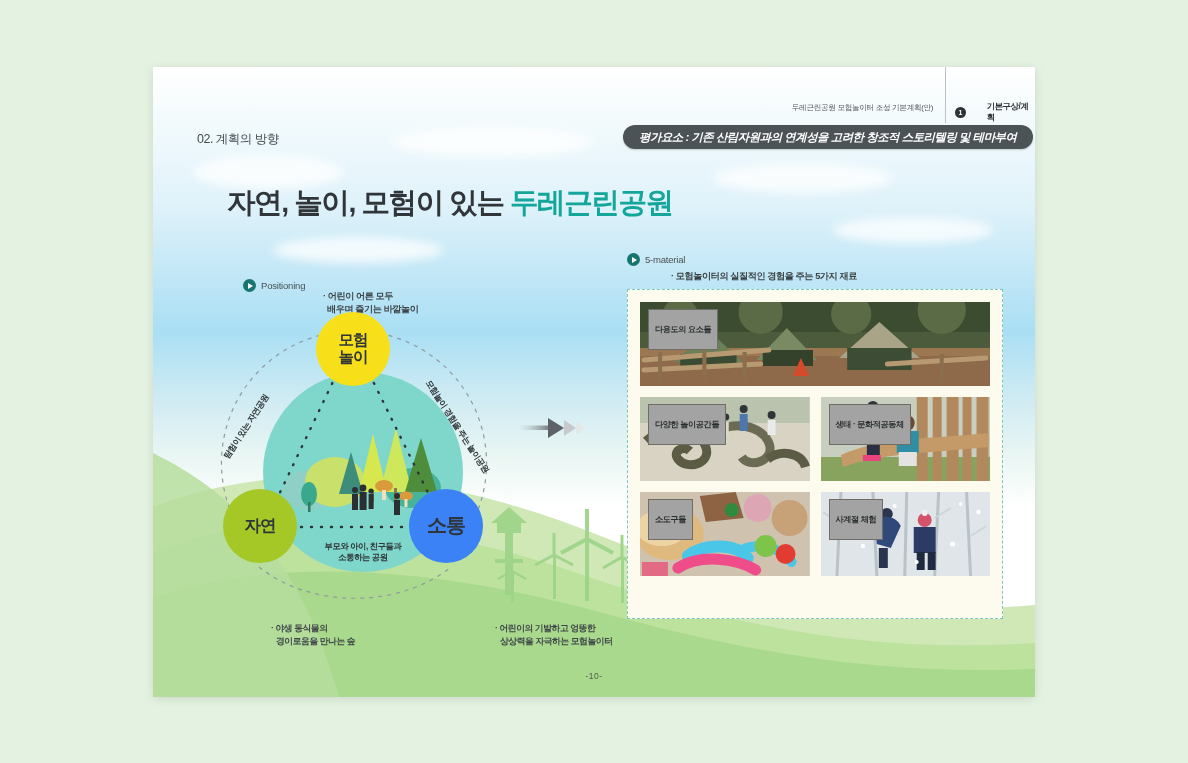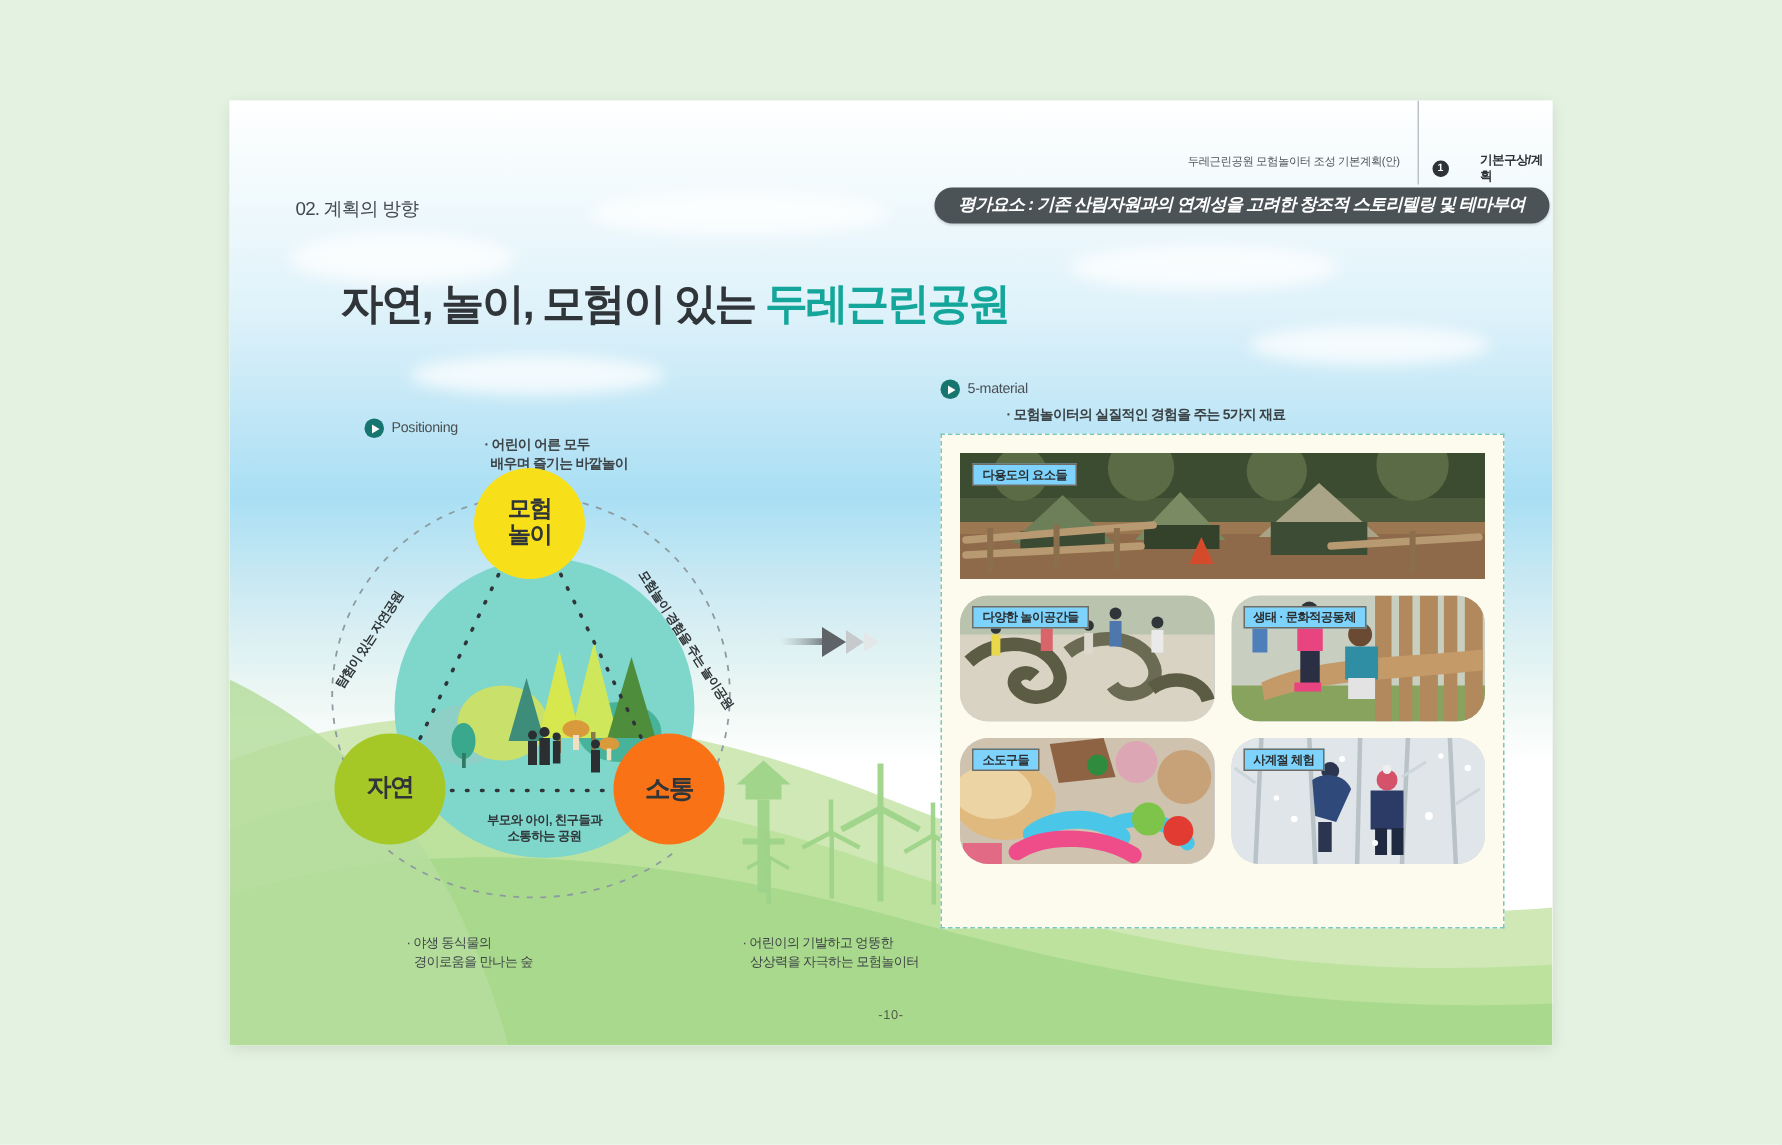--- a/index.html
+++ b/index.html
@@ -123,35 +123,35 @@
   .node-adventure {
     left: 103px; top: -5px; width: 74px; height: 74px;
     background: #f7e019; font-size: 15.5px;
   }
   .node-nature {
     left: 10px; top: 172px; width: 74px; height: 74px;
     background: #a5c827; font-size: 16.5px;
   }
   .node-comm {
     left: 196px; top: 172px; width: 74px; height: 74px;
-    background: #f97316; font-size: 17px;
+    background: #3b82f6; font-size: 20px;
   }
 
   .edge-label {
     position: absolute; font-size: 8.3px; font-weight: bold;
     color: #2f3538; letter-spacing: -0.4px; white-space: nowrap;
     line-height: 1.35; text-align: center;
   }
   .edge-left  { left: -4px; top: 104px; transform: rotate(-57deg); }
   .edge-right { left: 190px; top: 104px; transform: rotate(57deg); }
   .edge-bottom { left: 68px; top: 224px; width: 164px; }
 
   .leaf-note {
     position: absolute; font-size: 8.8px; color: #3e4548;
-    font-weight: normal; letter-spacing: -0.45px; line-height: 1.5;
+    font-weight: bold; letter-spacing: -0.45px; line-height: 1.5;
     white-space: nowrap;
   }
   .note-nature { left: 58px; top: 305px; }
   .note-comm   { left: 282px; top: 305px; }
 
   .arrow-next { position: absolute; left: 367px; top: 346px; }
 
   
   .mat-head { left: 474px; top: 186px; }
   .mat-sub {
@@ -162,25 +162,25 @@
   .photo-panel {
     position: absolute; left: 474px; top: 222px;
     width: 376px; height: 330px;
     background: #fdfaee;
     border: 1.6px dashed #77c7bd;
     padding: 12px;
   }
   .photo { position: relative; overflow: hidden; background: #cdd2cf; }
   .photo-wide { width: 100%; height: 84px; margin-bottom: 11px; }
   .photo-row { display: flex; gap: 11px; margin-bottom: 11px; }
-  .photo-half { width: 170px; height: 84px; border-radius: 19px; }
+  .photo-half { width: 170px; height: 84px; }
   .photo-cap {
     position: absolute; left: 8px; top: 7px; z-index: 4;
-    background: #7dd3fc; border: 1px solid #6e6e66;
-    padding: 1px 6px;
+    background: #a3a3a3; border: 1px solid #6e6e66;
+    padding: 14px 6px;
     font-size: 8.2px; color: #2b2f31; font-weight: bold;
     letter-spacing: -0.4px; white-space: nowrap;
   }
 
   .page-num {
     position: absolute; left: 0; right: 0; bottom: 16px;
     text-align: center; font-size: 8.5px; color: #4e5c48;
     letter-spacing: 0.5px;
   }
 </style>

